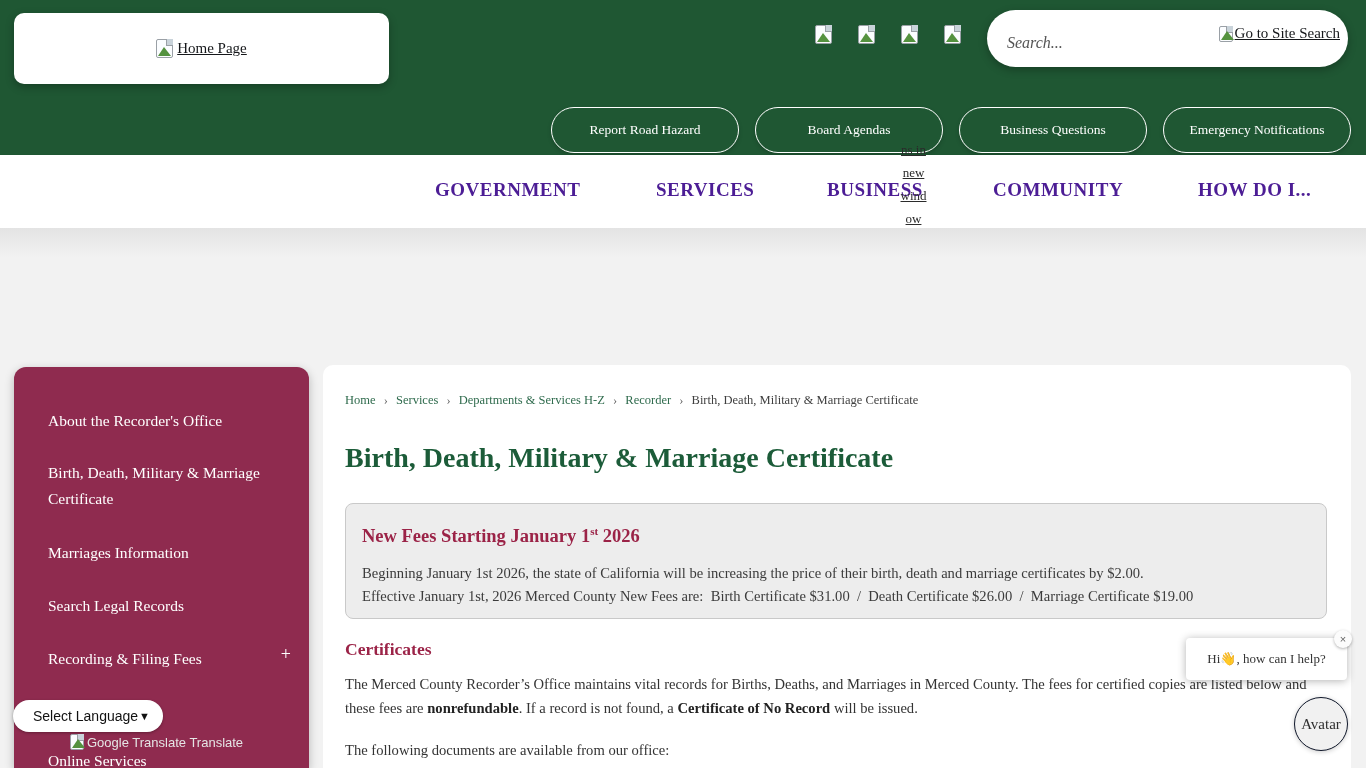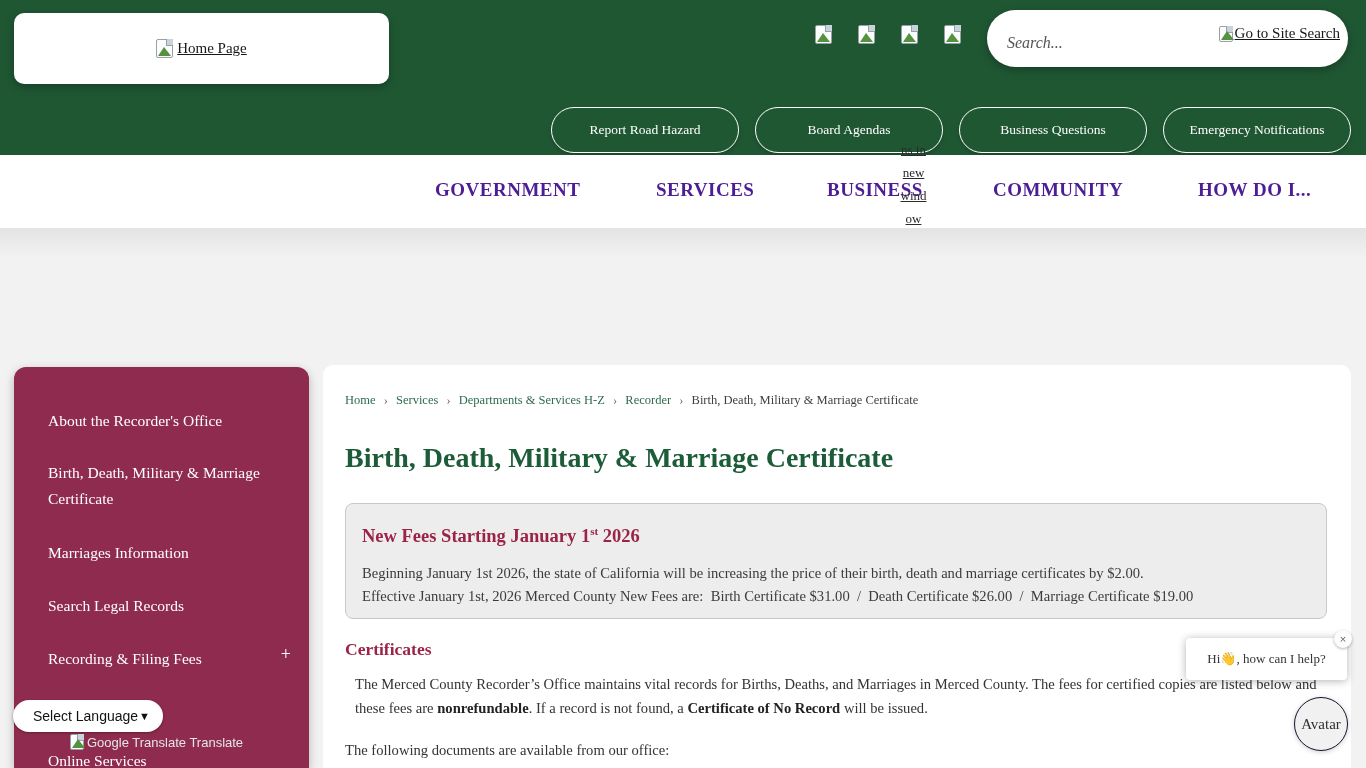--- a/index.html
+++ b/index.html
@@ -76,21 +76,21 @@
   .page-title { position:absolute; left:22px; top:77px; font-size:28px; font-weight:bold; color:#1c5c39; }
 
   .fee-box { position:absolute; left:22px; top:138px; width:982px; height:116px; background:#ededed;
              border:1px solid #c9c9c9; border-radius:8px; }
   .fee-title { position:absolute; left:16px; top:21px; font-size:18.5px; font-weight:bold; color:#9b2347; }
   .fee-title sup { font-size:11px; }
   .fee-line { position:absolute; left:16px; font-size:14.6px; color:#3b3b3b; white-space:pre-wrap; }
   .fl1 { top:61px; } .fl2 { top:84px; }
 
   .section-heading { position:absolute; left:22px; top:274px; font-size:17.5px; font-weight:bold; color:#9b2347; }
-  .para { position:absolute; left:22px; top:308px; width:968px; font-size:14.6px; color:#333; line-height:23.5px;margin-left:10px; }
+  .para { position:absolute; left:22px; top:308px; width:968px; font-size:14.6px; color:#333; line-height:23.5px; }
   .para b { color:#222; }
   .following { position:absolute; left:22px; top:377px; font-size:14.6px; color:#333; }
 
   
   .chat-bubble { position:absolute; left:1186px; top:638px; width:161px; height:42px; background:#fff;
                  border-radius:4px; box-shadow:0 1px 8px rgba(0,0,0,.3); z-index:50;
                  display:flex; align-items:center; justify-content:center; font-size:13px; color:#333; }
   .chat-bubble .wave { color:#f0a330; }
   .chat-close { position:absolute; left:1334px; top:630px; width:18px; height:18px; border-radius:50%;
                 background:#fcfcfc; box-shadow:0 1px 3px rgba(0,0,0,.3); z-index:51; cursor:pointer;

